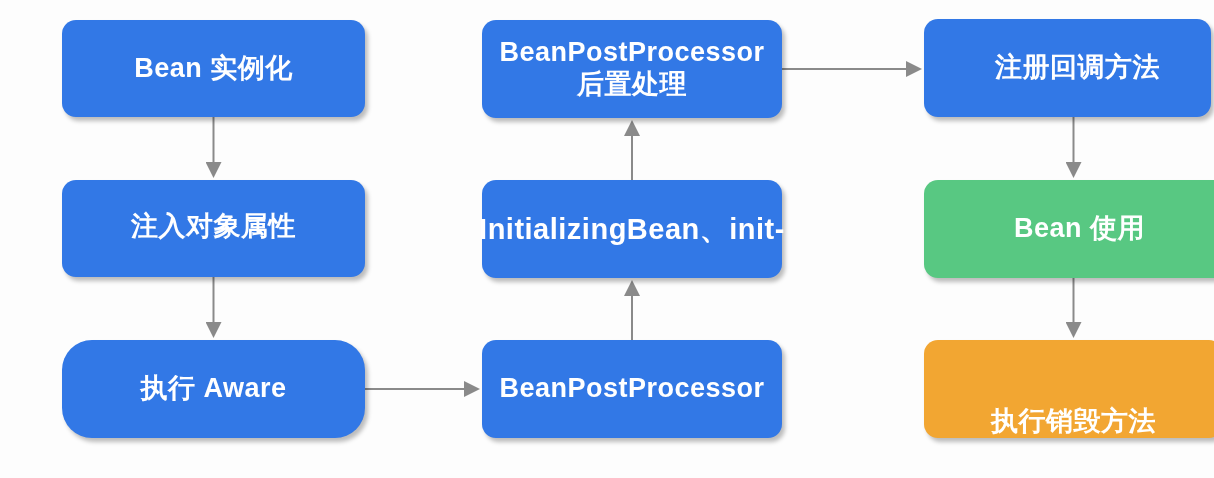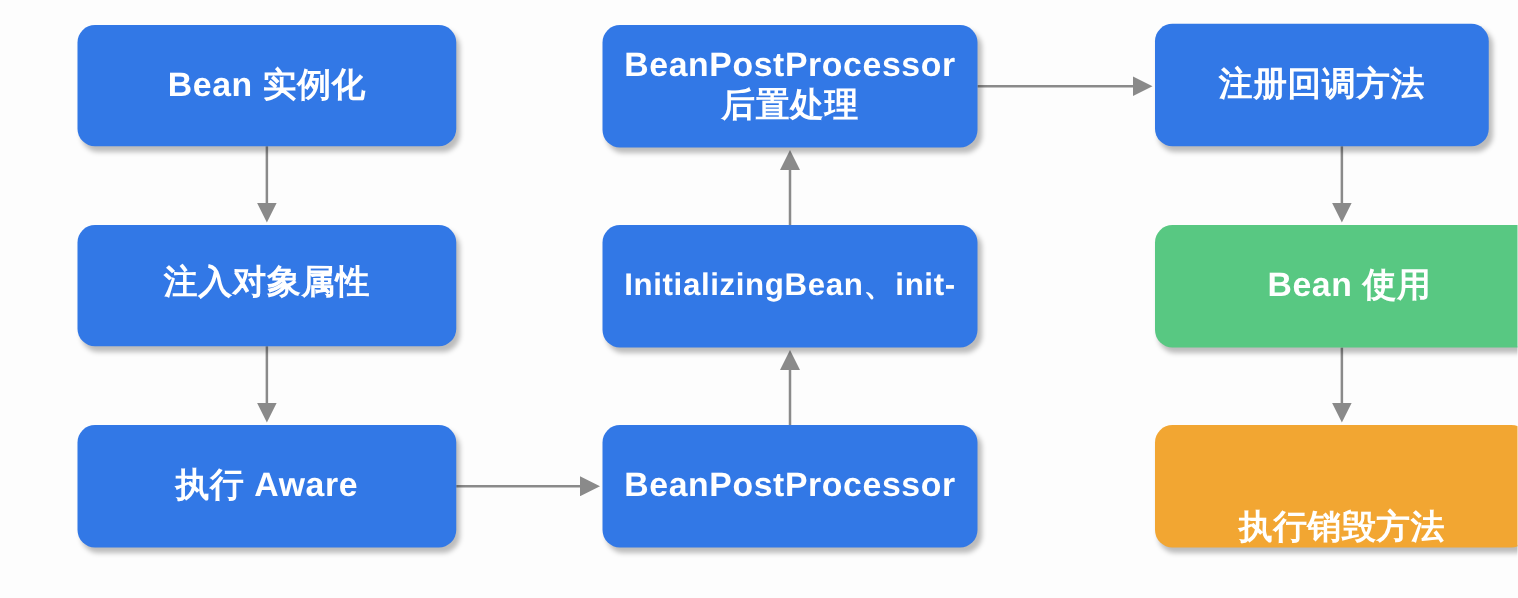--- a/index.html
+++ b/index.html
@@ -41,30 +41,30 @@
     font-size:27px;
     text-align:center;
     line-height:1.18;
     box-shadow:3px 4px 4px rgba(0,0,0,0.26);
     letter-spacing:0.5px;
   }
   .node .line{white-space:nowrap;}
   .blue{background:var(--blue);}
   .green{background:var(--green);}
   .orange{background:var(--orange);justify-content:flex-end;}
-  .small{font-size:25px;}
+  .small{font-size:29px;}
 
   
   #n-bean-instantiation {left:17px; top:20px; width:303px;height:97px;}
   #n-inject-properties  {left:17px; top:180px;width:303px;height:97px;font-family:Liberation Mono, monospace;}
-  #n-execute-aware      {left:17px; top:340px;width:303px;height:98px;}
+  #n-execute-aware      {left:17px; top:340px;width:303px;height:98px;border-radius:30px;}
   #n-bpp-before         {left:437px;top:340px;width:300px;height:98px;}
   #n-initializing-bean  {left:437px;top:180px;width:300px;height:98px;}
   #n-bpp-after          {left:437px;top:20px; width:300px;height:98px;}
-  #n-register-callbacks {left:879px;top:19px; width:267px;height:98px;}
+  #n-register-callbacks {left:879px;top:19px; width:267px;height:98px;padding-left:20px;}
   #n-bean-in-use        {left:879px;top:180px;width:311px;height:98px;}
   #n-destroy            {left:879px;top:340px;width:299px;height:98px;}
 </style>
 </head>
 <body>
 
 <div class="canvas">
 
   <svg class="edges" id="edge-svg" width="1214" height="478" viewBox="0 0 1214 478" xmlns="http://www.w3.org/2000/svg">
     <defs>

